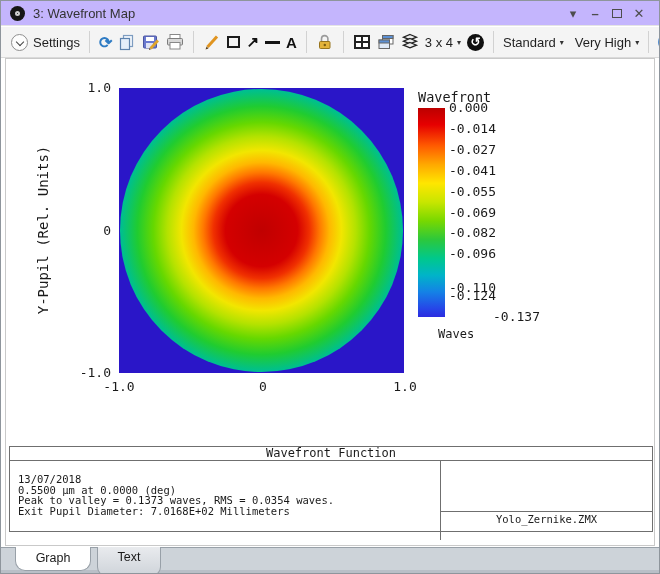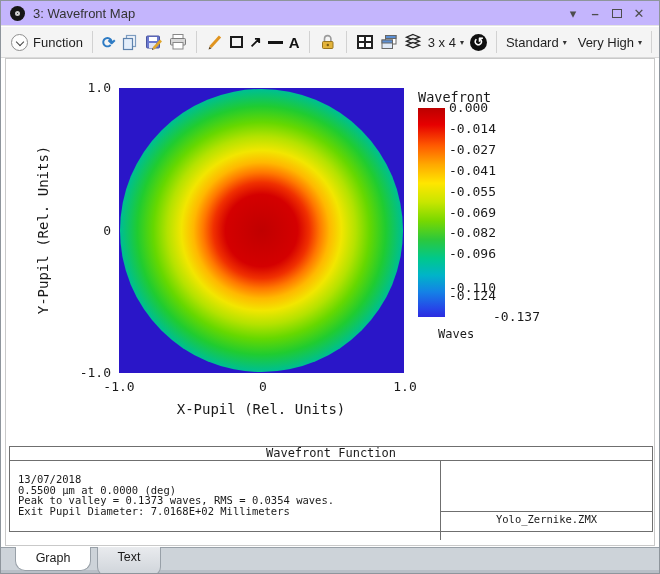--- a/index.html
+++ b/index.html
@@ -104,21 +104,21 @@
     <span class="winctl" style="font-weight:bold;">–</span>
     <span class="winctl"><span class="maxbox"></span></span>
     <span class="winctl">✕</span>
   </div>
 
   <div id="toolbar">
     <div class="tbtn">
       <span class="circle-chevron">
           <i></i>
         </span>
-      <span class="tlabel">Function</span>
+      <span class="tlabel">Settings</span>
     </div>
     <span class="sep"></span>
 
     <div class="tbtn">
       <span class="glyph-refresh">⟳</span>
     </div>
     <div class="tbtn">
       <svg width="18" height="18" viewBox="0 0 18 18">
         <rect x="5.5" y="2.5" width="9" height="11" fill="#f2f7fc" stroke="#7d9cc0" stroke-width="1.2"></rect>
         <rect x="2.5" y="5.5" width="9" height="11" fill="#e4eefa" stroke="#5d82ad" stroke-width="1.2"></rect>
@@ -224,21 +224,20 @@
     </div>
 
     <div id="ylabel" class="mono">Y-Pupil (Rel. Units)</div>
     <span class="ytick mono" style="top:21px;">1.0</span>
     <span class="ytick mono" style="top:164px;">0</span>
     <span class="ytick mono" style="top:306px;">-1.0</span>
 
     <span class="xtick mono" style="left:113px;">-1.0</span>
     <span class="xtick mono" style="left:257px;">0</span>
     <span class="xtick mono" style="left:399px;">1.0</span>
-    <div id="xlabel" class="mono">X-Pupil (Rel. Units)</div>
 
     <div id="legend-title" class="mono">Wavefront</div>
     <div id="colorbar"></div>
     <span class="cbtick mono" style="top:42px;">0.000</span>
     <span class="cbtick mono" style="top:63px;">-0.014</span>
     <span class="cbtick mono" style="top:84px;">-0.027</span>
     <span class="cbtick mono" style="top:105px;">-0.041</span>
     <span class="cbtick mono" style="top:126px;">-0.055</span>
     <span class="cbtick mono" style="top:147px;">-0.069</span>
     <span class="cbtick mono" style="top:167px;">-0.082</span>

